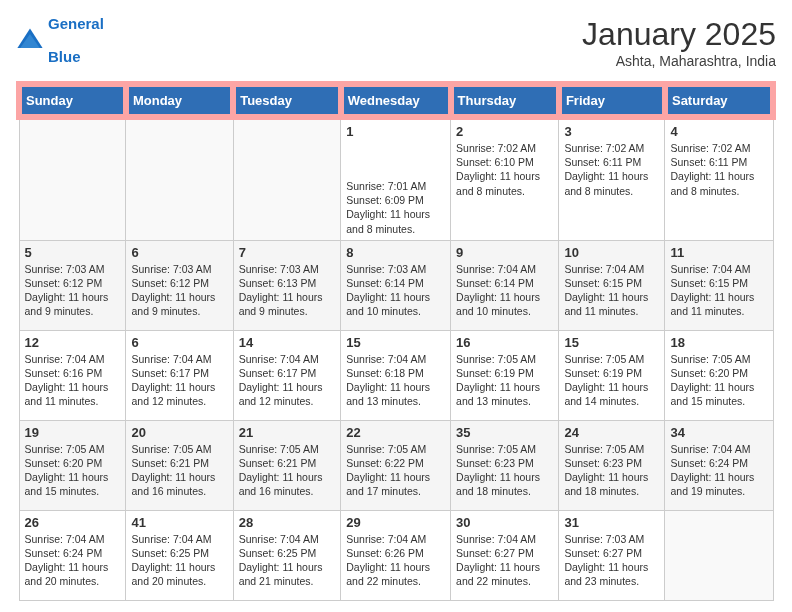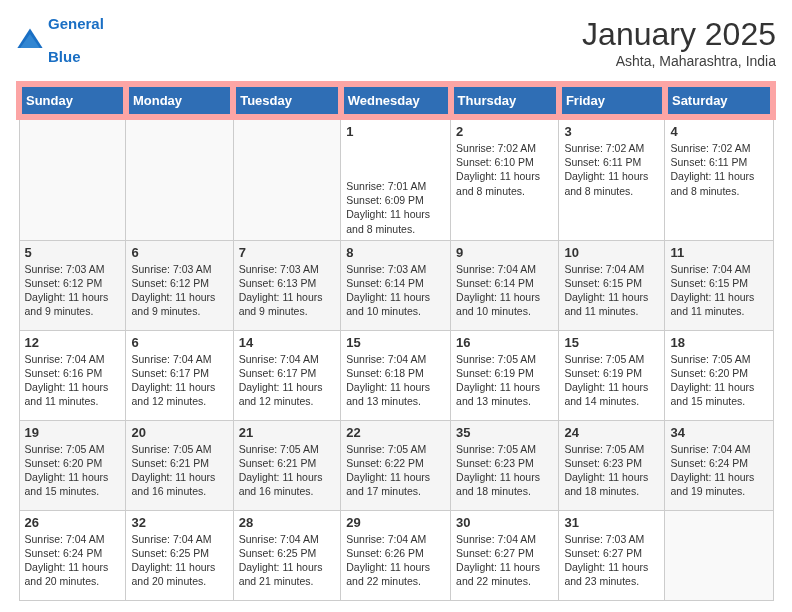--- a/index.html
+++ b/index.html
@@ -282,21 +282,21 @@
         </td>
       </tr>
       <tr>
         <td>
           <span class="day-num">26</span>
           <div class="day-info" style="white-space: pre-line;">Sunrise: 7:04 AM
 Sunset: 6:24 PM
 Daylight: 11 hours and 20 minutes.</div>
         </td>
         <td>
-          <span class="day-num">32</span>
+          <span class="day-num">41</span>
           <div class="day-info" style="white-space: pre-line;">Sunrise: 7:04 AM
 Sunset: 6:25 PM
 Daylight: 11 hours and 20 minutes.</div>
         </td>
         <td>
           <span class="day-num">28</span>
           <div class="day-info" style="white-space: pre-line;">Sunrise: 7:04 AM
 Sunset: 6:25 PM
 Daylight: 11 hours and 21 minutes.</div>
         </td>

